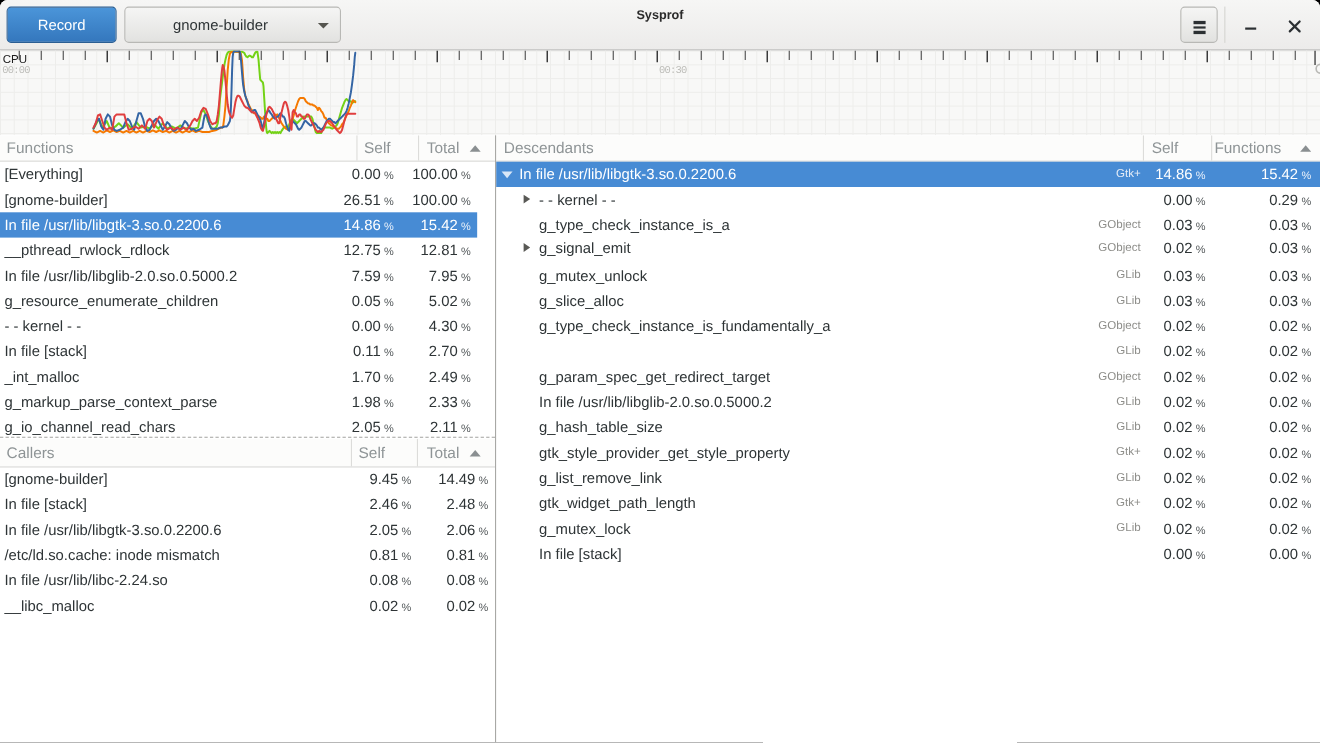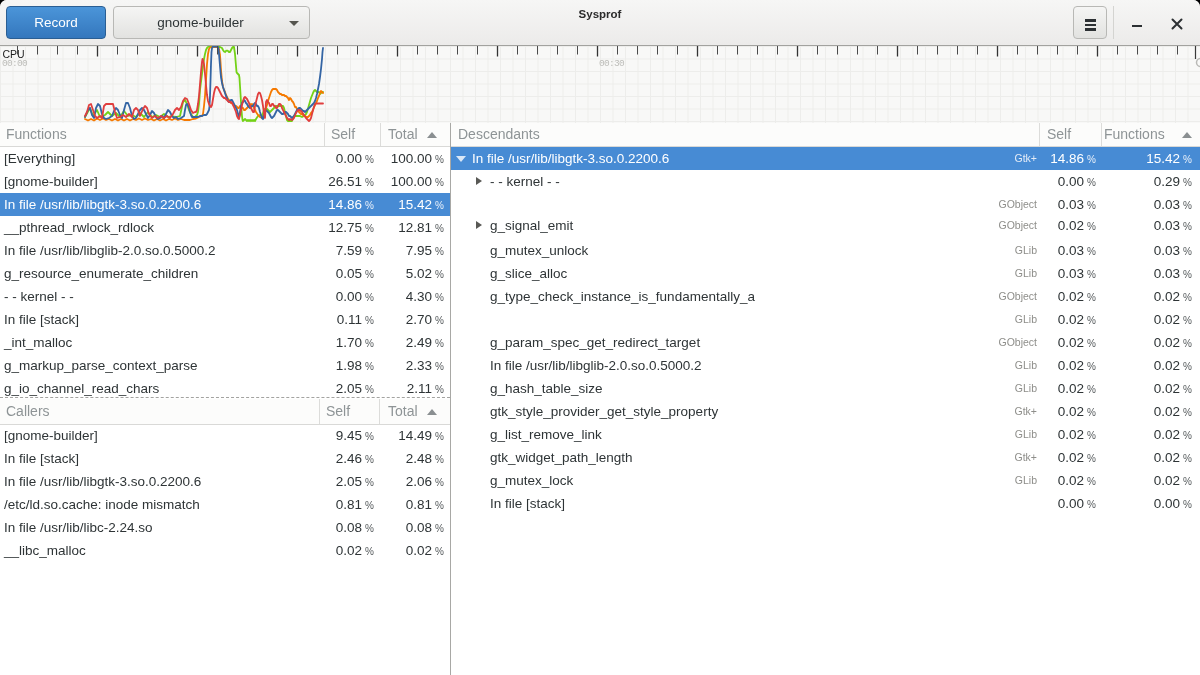--- a/index.html
+++ b/index.html
@@ -140,21 +140,21 @@
   <div id="panes">
     <div class="pane" id="pl">
         <div class="thead" style="top:0">
           <span class="lbl" style="left:6px">Functions</span>
           <div class="csep" style="left:324px"></div>
           <span class="lbl" style="left:331px">Self</span>
           <div class="csep" style="left:380px"></div>
           <span class="lbl" style="left:388px">Total</span>
           <div class="sortarr" style="left:427px"></div>
         </div>
-        <div style="position:absolute;left:0;right:0;top:24px;height:250px;overflow:hidden">
+        <div style="position:absolute;left:0;right:16px;top:24px;height:250px;overflow:hidden">
           <div class="row" style="top:0px">
             <span class="nm" style="left:4px">[Everything]</span>
             <span class="val" style="right:76px">0.00<span class="p">%</span></span>
             <span class="val" style="right:6px">100.00<span class="p">%</span></span>
           </div>
           <div class="row" style="top:23px">
             <span class="nm" style="left:4px">[gnome-builder]</span>
             <span class="val" style="right:76px">26.51<span class="p">%</span></span>
             <span class="val" style="right:6px">100.00<span class="p">%</span></span>
           </div>
@@ -261,20 +261,21 @@
           <span class="val" style="right:104px">14.86<span class="p">%</span></span>
           <span class="val" style="right:8px">15.42<span class="p">%</span></span>
         </div>
         <div class="row" style="top:47px">
           <span class="exp" style="left:25px"></span>
           <span class="nm" style="left:39px">- - kernel - -</span>
           <span class="val" style="right:104px">0.00<span class="p">%</span></span>
           <span class="val" style="right:8px">0.29<span class="p">%</span></span>
         </div>
         <div class="row" style="top:70px">
+          <span class="nm" style="left:39px">g_type_check_instance_is_a</span>
           <span class="tag" style="right:163px">GObject</span>
           <span class="val" style="right:104px">0.03<span class="p">%</span></span>
           <span class="val" style="right:8px">0.03<span class="p">%</span></span>
         </div>
         <div class="row" style="top:91px">
           <span class="exp" style="left:25px"></span>
           <span class="nm" style="left:39px">g_signal_emit</span>
           <span class="tag" style="right:163px">GObject</span>
           <span class="val" style="right:104px">0.02<span class="p">%</span></span>
           <span class="val" style="right:8px">0.03<span class="p">%</span></span>

